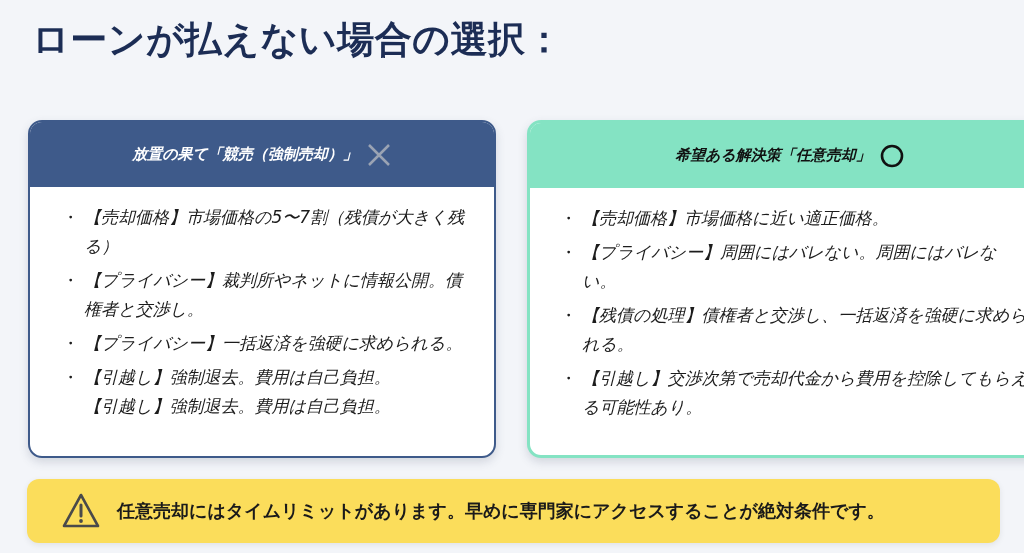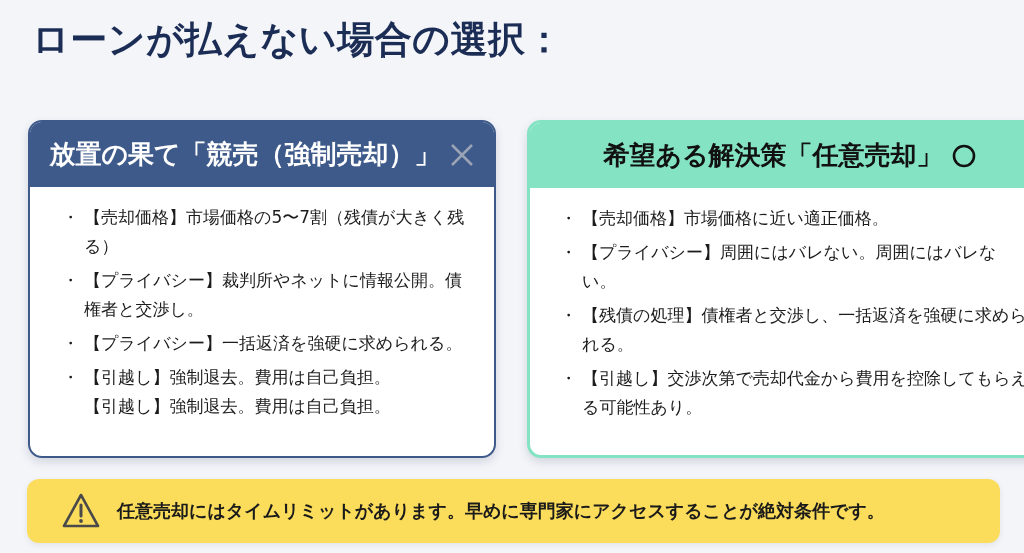--- a/index.html
+++ b/index.html
@@ -18,32 +18,32 @@
     .card {
       position: absolute; top: 120px; height: 338px;
       border-radius: 14px; overflow: hidden;
       box-shadow: 0 4px 10px rgba(60,70,100,0.18);
       background: #ffffff;
     }
     .card.bad { left: 28px; width: 468px; border: 2px solid #3e5a8a; }
     .card.good { left: 527px; width: 526px; border: 3px solid #84e3c3; }
     .card-header {
       height: 65px; display: flex; align-items: center; justify-content: center;
-      font-size: 26px; font-weight: bold;
+      font-size: 15px; font-weight: bold; font-style: italic;
     }
     .card.bad .card-header { background: #3e5a8a; color: #ffffff; }
     .card.good .card-header { background: #84e3c3; color: #111111; }
     .hdr-icon { margin-left: 8px; display: inline-flex; align-items: center; }
     .card-body { padding: 16px 20px 0 32px; }
     .card.good .card-body { padding-left: 30px; }
     .item {
       display: flex; font-size: 17px; line-height: 29px; margin-bottom: 5px;
     }
     .bullet { width: 22px; flex: 0 0 22px; text-align: left; }
-    .item-text { flex: 1; }
+    .item-text { flex: 1; font-style: italic; }
     .banner {
       position: absolute; left: 27px; top: 479px; width: 973px; height: 64px;
       background: #fbdd5b; border-radius: 12px;
       display: flex; align-items: center;
       box-shadow: 0 2px 6px rgba(0,0,0,0.08);
     }
     .warn-icon { margin-left: 34px; width: 40px; height: 40px; }
     .banner-text { margin-left: 16px; font-size: 18px; font-weight: bold; color: #1a1a1a; text-align: center; }
   </style>
 </head>

